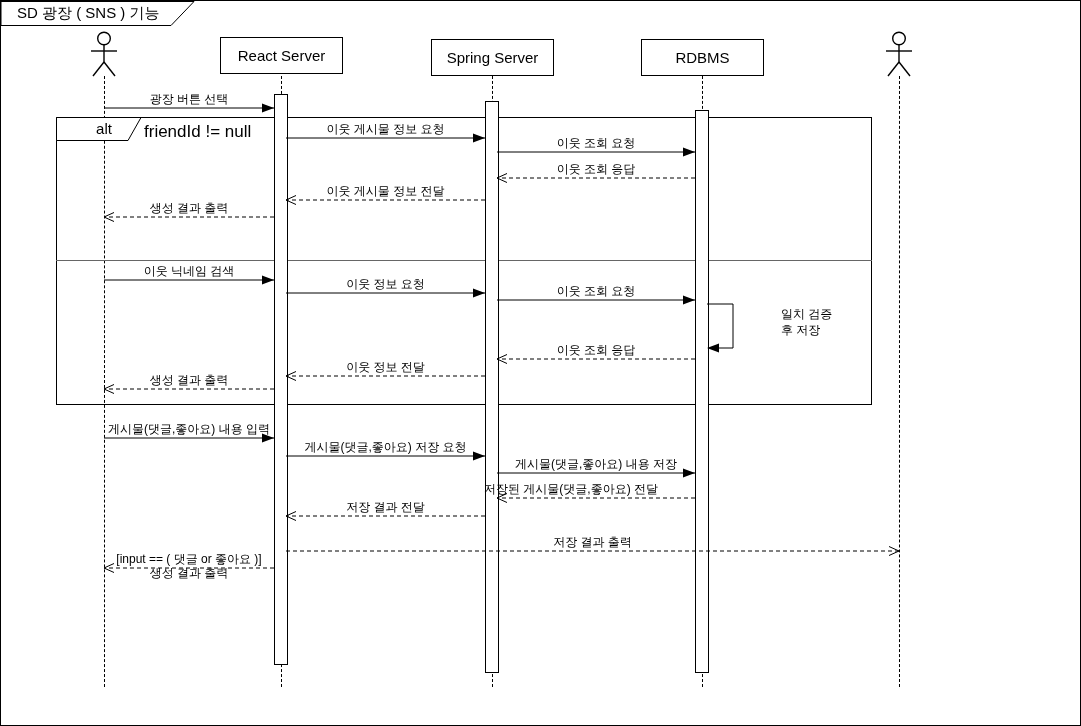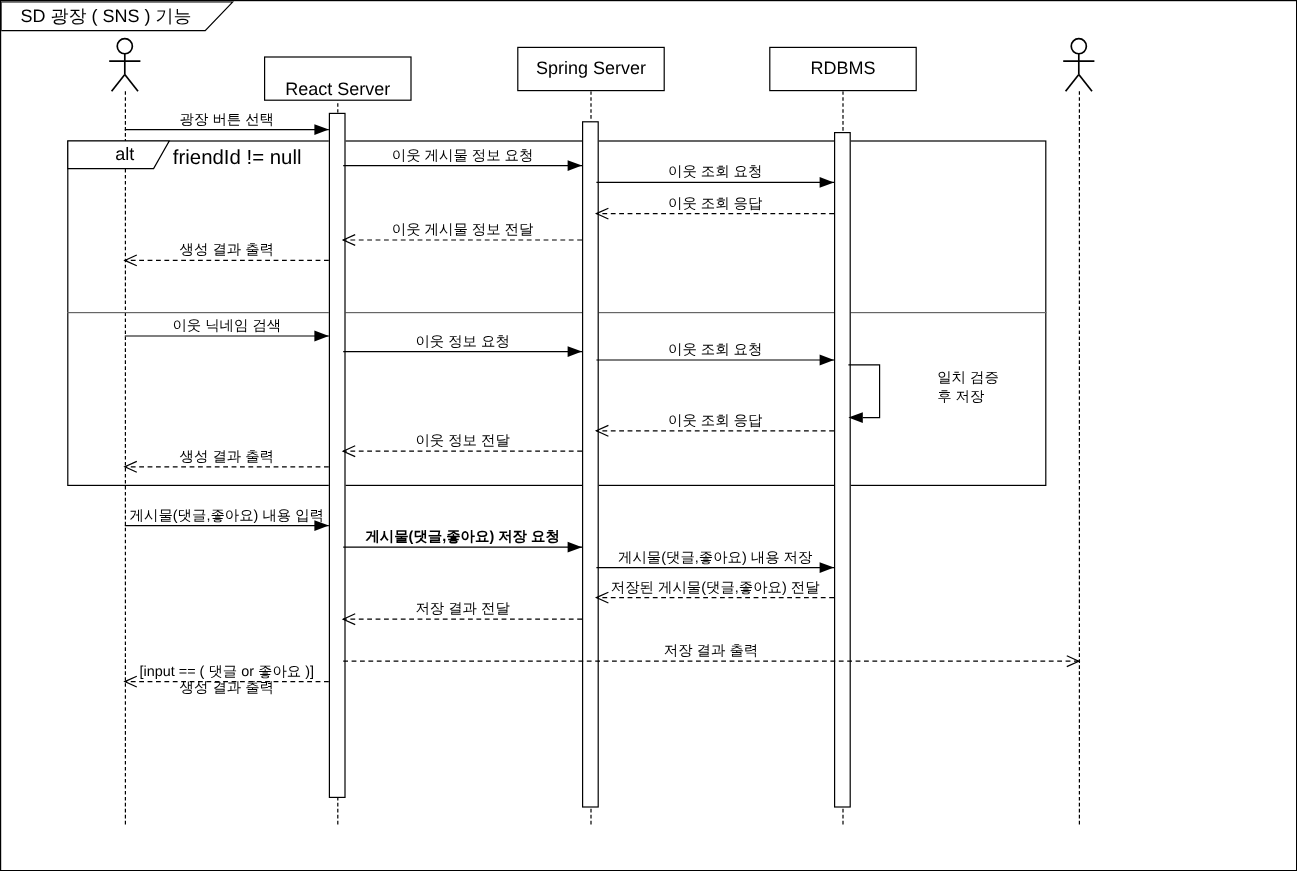--- a/index.html
+++ b/index.html
@@ -75,21 +75,21 @@
   <div id="layer-heads" class="abs">
       <svg width="32" height="46" style="left: 87px; top: 30px;">
         <g stroke="#000" stroke-width="1.4" fill="none">
           <circle cx="16" cy="7.5" r="6.3"></circle>
           <line x1="16" y1="14" x2="16" y2="31"></line>
           <line x1="3" y1="20" x2="29" y2="20"></line>
           <line x1="16" y1="31" x2="5" y2="45"></line>
           <line x1="16" y1="31" x2="27" y2="45"></line>
         </g>
       </svg>
-      <div class="pbox" style="left: 219px; top: 46px; align-items: flex-end;">
+      <div class="pbox" style="left: 219px; top: 36px;">
         <span>React Server</span>
       </div>
       <div class="pbox" style="left: 430px; top: 38px;">
         <span>Spring Server</span>
       </div>
       <div class="pbox" style="left: 640px; top: 38px;">
         <span>RDBMS</span>
       </div>
       <svg width="32" height="46" style="left: 882px; top: 30px;">
         <g stroke="#000" stroke-width="1.4" fill="none">
@@ -164,31 +164,31 @@
       <div class="msg-label" style="left: 188px; top: 372px;">생성 결과 출력</div>
       <svg width="186" height="16" style="left: 95px; top: 429px;">
         <line x1="8" y1="8" x2="178" y2="8" stroke="#000" stroke-width="1"></line>
         <polygon points="178,8 166,3.5 166,12.5" fill="#000"></polygon>
       </svg>
       <div class="msg-label" style="left: 188px; top: 421px;">게시물(댓글,좋아요) 내용 입력</div>
       <svg width="215" height="16" style="left: 277px; top: 447px;">
         <line x1="8" y1="8" x2="207" y2="8" stroke="#000" stroke-width="1"></line>
         <polygon points="207,8 195,3.5 195,12.5" fill="#000"></polygon>
       </svg>
-      <div class="msg-label" style="left: 384.5px; top: 439px; font-weight: bold;">게시물(댓글,좋아요) 저장 요청</div>
+      <div class="msg-label" style="left: 384.5px; top: 439px;">게시물(댓글,좋아요) 저장 요청</div>
       <svg width="214" height="16" style="left: 488px; top: 464px;">
         <line x1="8" y1="8" x2="206" y2="8" stroke="#000" stroke-width="1"></line>
         <polygon points="206,8 194,3.5 194,12.5" fill="#000"></polygon>
       </svg>
       <div class="msg-label" style="left: 595px; top: 456px; text-align: center;">게시물(댓글,좋아요) 내용 저장</div>
       <svg width="214" height="16" style="left: 488px; top: 489px;">
         <line x1="206" y1="8" x2="8" y2="8" stroke="#000" stroke-width="1" stroke-dasharray="4 3"></line>
         <path d="M18,3.5 L8,8 L18,12.5" fill="none" stroke="#000" stroke-width="1"></path>
       </svg>
-      <div class="msg-label" style="left: 595px; top: 481px;">저장된 게시물(댓글,좋아요) 전달</div>
+      <div class="msg-label" style="left: 570px; top: 481px;">저장된 게시물(댓글,좋아요) 전달</div>
       <svg width="215" height="16" style="left: 277px; top: 507px;">
         <line x1="207" y1="8" x2="8" y2="8" stroke="#000" stroke-width="1" stroke-dasharray="4 3"></line>
         <path d="M18,3.5 L8,8 L18,12.5" fill="none" stroke="#000" stroke-width="1"></path>
       </svg>
       <div class="msg-label" style="left: 384.5px; top: 499px;">저장 결과 전달</div>
       <svg width="629" height="16" style="left: 277px; top: 542px;">
         <line x1="8" y1="8" x2="621" y2="8" stroke="#000" stroke-width="1" stroke-dasharray="4 3"></line>
         <path d="M611,3.5 L621,8 L611,12.5" fill="none" stroke="#000" stroke-width="1"></path>
       </svg>
       <div class="msg-label" style="left: 591.5px; top: 534px;">저장 결과 출력</div>

